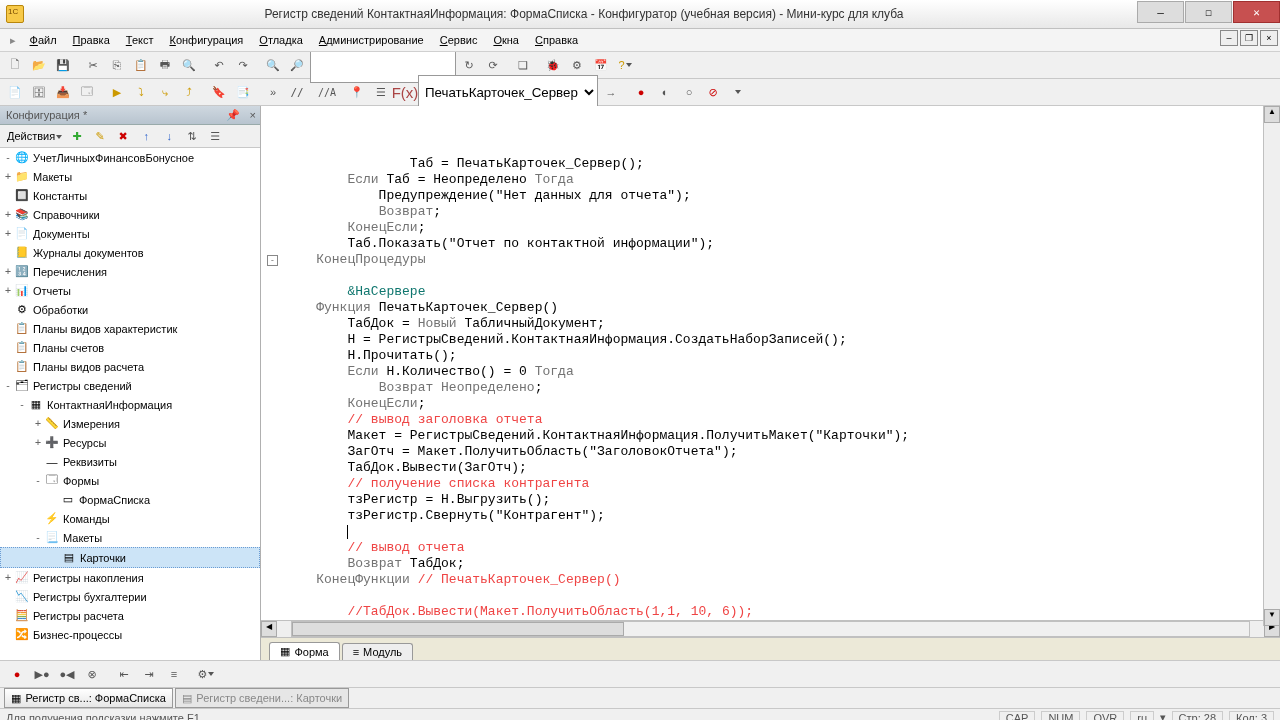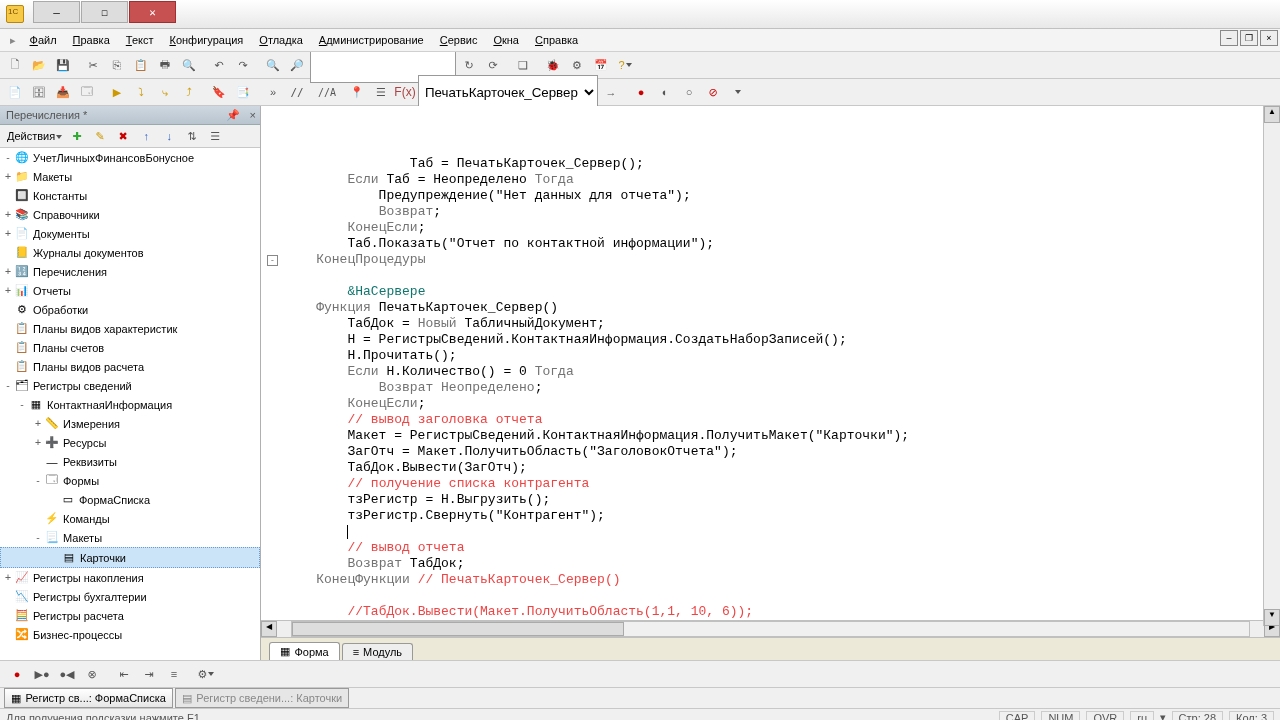--- a/index.html
+++ b/index.html
@@ -53,20 +53,21 @@
 .status .right{display:flex;gap:6px}
 .status .cell{border:1px solid #ccc;padding:0 6px}
 .caret{display:inline-block;width:0;height:0;border-left:3px solid transparent;border-right:3px solid transparent;border-top:4px solid #555;margin-left:1px;vertical-align:middle}
 .cursor-caret{display:inline-block;width:1px;height:14px;background:#000;vertical-align:middle}
 </style>
 </head>
 <body>
 
 <div class="titlebar">
   <span class="icon"></span>
+  <span class="title">Регистр сведений КонтактнаяИнформация: ФормаСписка - Конфигуратор (учебная версия) - Мини-курс для клуба</span>
   <div class="winbtns">
     <div class="winbtn">—</div>
     <div class="winbtn">☐</div>
     <div class="winbtn close">✕</div>
   </div>
 </div>
 
 <div class="menubar">
   <span style="margin-right:6px;color:#888">▸</span>
   <span id="menu-holder"><span class="menuitem"><u>Ф</u>айл</span><span class="menuitem"><u>П</u>равка</span><span class="menuitem"><u>Т</u>екст</span><span class="menuitem"><u>К</u>онфигурация</span><span class="menuitem"><u>О</u>тладка</span><span class="menuitem"><u>А</u>дминистрирование</span><span class="menuitem"><u>С</u>ервис</span><span class="menuitem"><u>О</u>кна</span><span class="menuitem"><u>С</u>правка</span></span>
@@ -119,40 +120,40 @@
   <div class="tb-btn">🔖</div>
   <div class="tb-btn">📑</div>
   <div class="tb-sep"></div>
   <div class="tb-btn">»</div>
   <div class="tb-btn" style="font-family:monospace;font-size:11px">//</div>
   <div class="tb-sep"></div>
   <div class="tb-btn" style="font-family:monospace;font-size:10px">//A</div>
   <div class="tb-sep"></div>
   <div class="tb-btn">📍</div>
   <div class="tb-btn">☰</div>
-  <div class="tb-btn" style="font-size:12px;color:#a44">F(x)</div>
+  <div class="tb-btn" style="font-size:15px;color:#a44">F(x)</div>
   <select class="tb-input" style="width:180px">
     <option>ПечатьКарточек_Сервер</option>
   </select>
   <div class="tb-btn">→</div>
   <div class="tb-sep"></div>
   <div class="tb-btn" style="color:#c00">●</div>
   <div class="tb-btn">◐</div>
   <div class="tb-btn">○</div>
   <div class="tb-btn" style="color:#c00">⊘</div>
   <div class="tb-btn">
       <span class="caret"></span>
     </div>
 </div>
 
 <div class="main">
 
   <div class="sidebar">
     <div class="sb-title">
-      <span>Перечисления *</span>
+      <span>Конфигурация *</span>
       <span style="margin-left:auto;margin-right:14px">📌</span>
       <span class="tab-x">×</span>
     </div>
     <div class="sb-tool">
       <span class="lbl"><span>Действия</span><span class="caret"></span></span>
       <span class="tb-btn" style="color:#3a3">✚</span>
       <span class="tb-btn" style="color:#c90">✎</span>
       <span class="tb-btn" style="color:#c00">✖</span>
       <span class="tb-btn" style="color:#36c">↑</span>
       <span class="tb-btn" style="color:#36c">↓</span>

